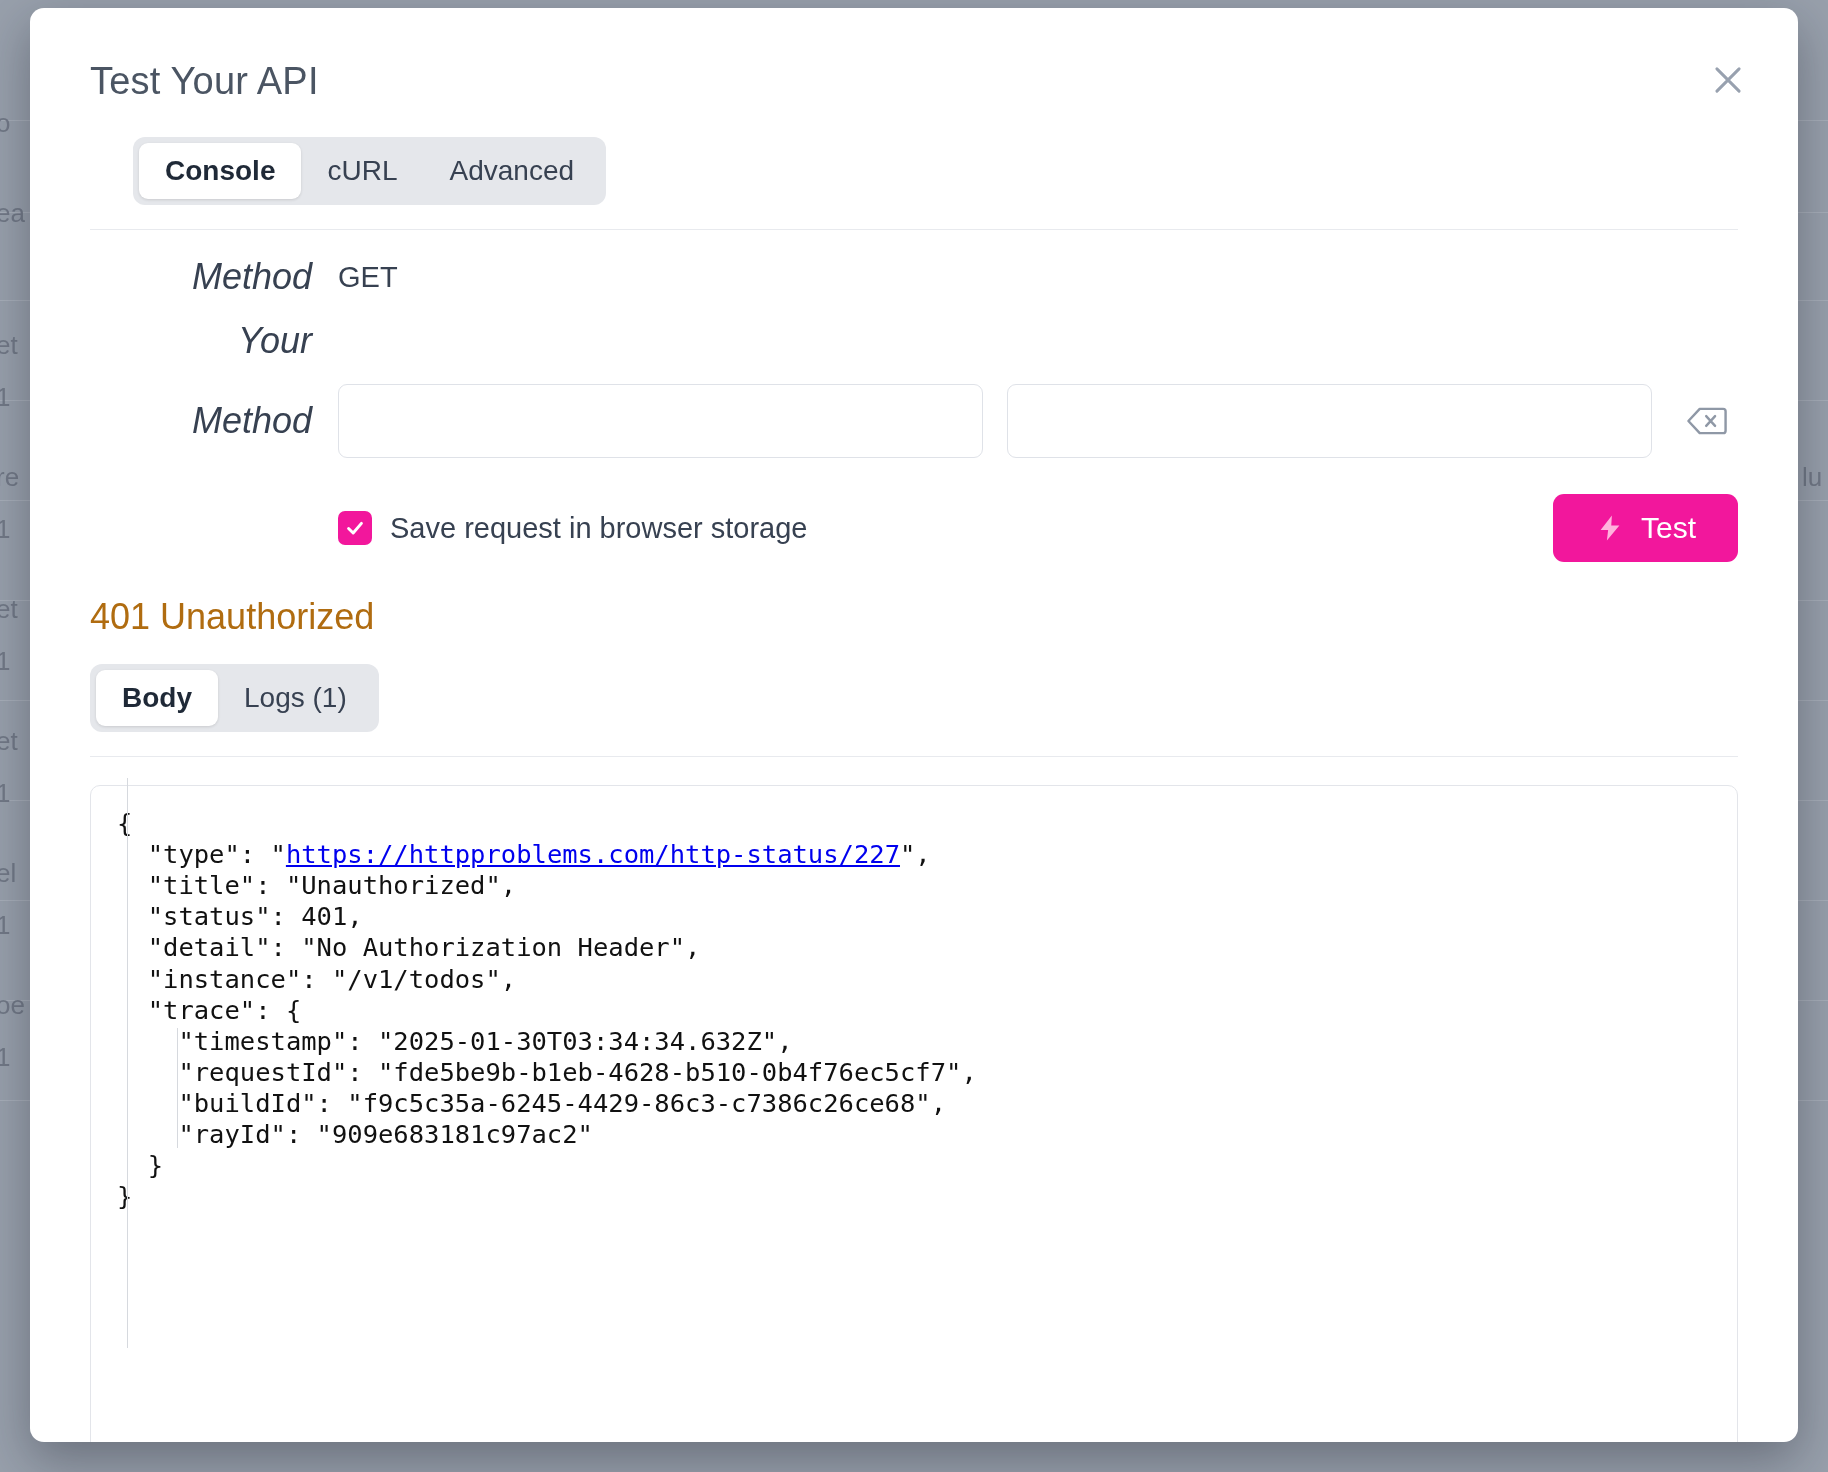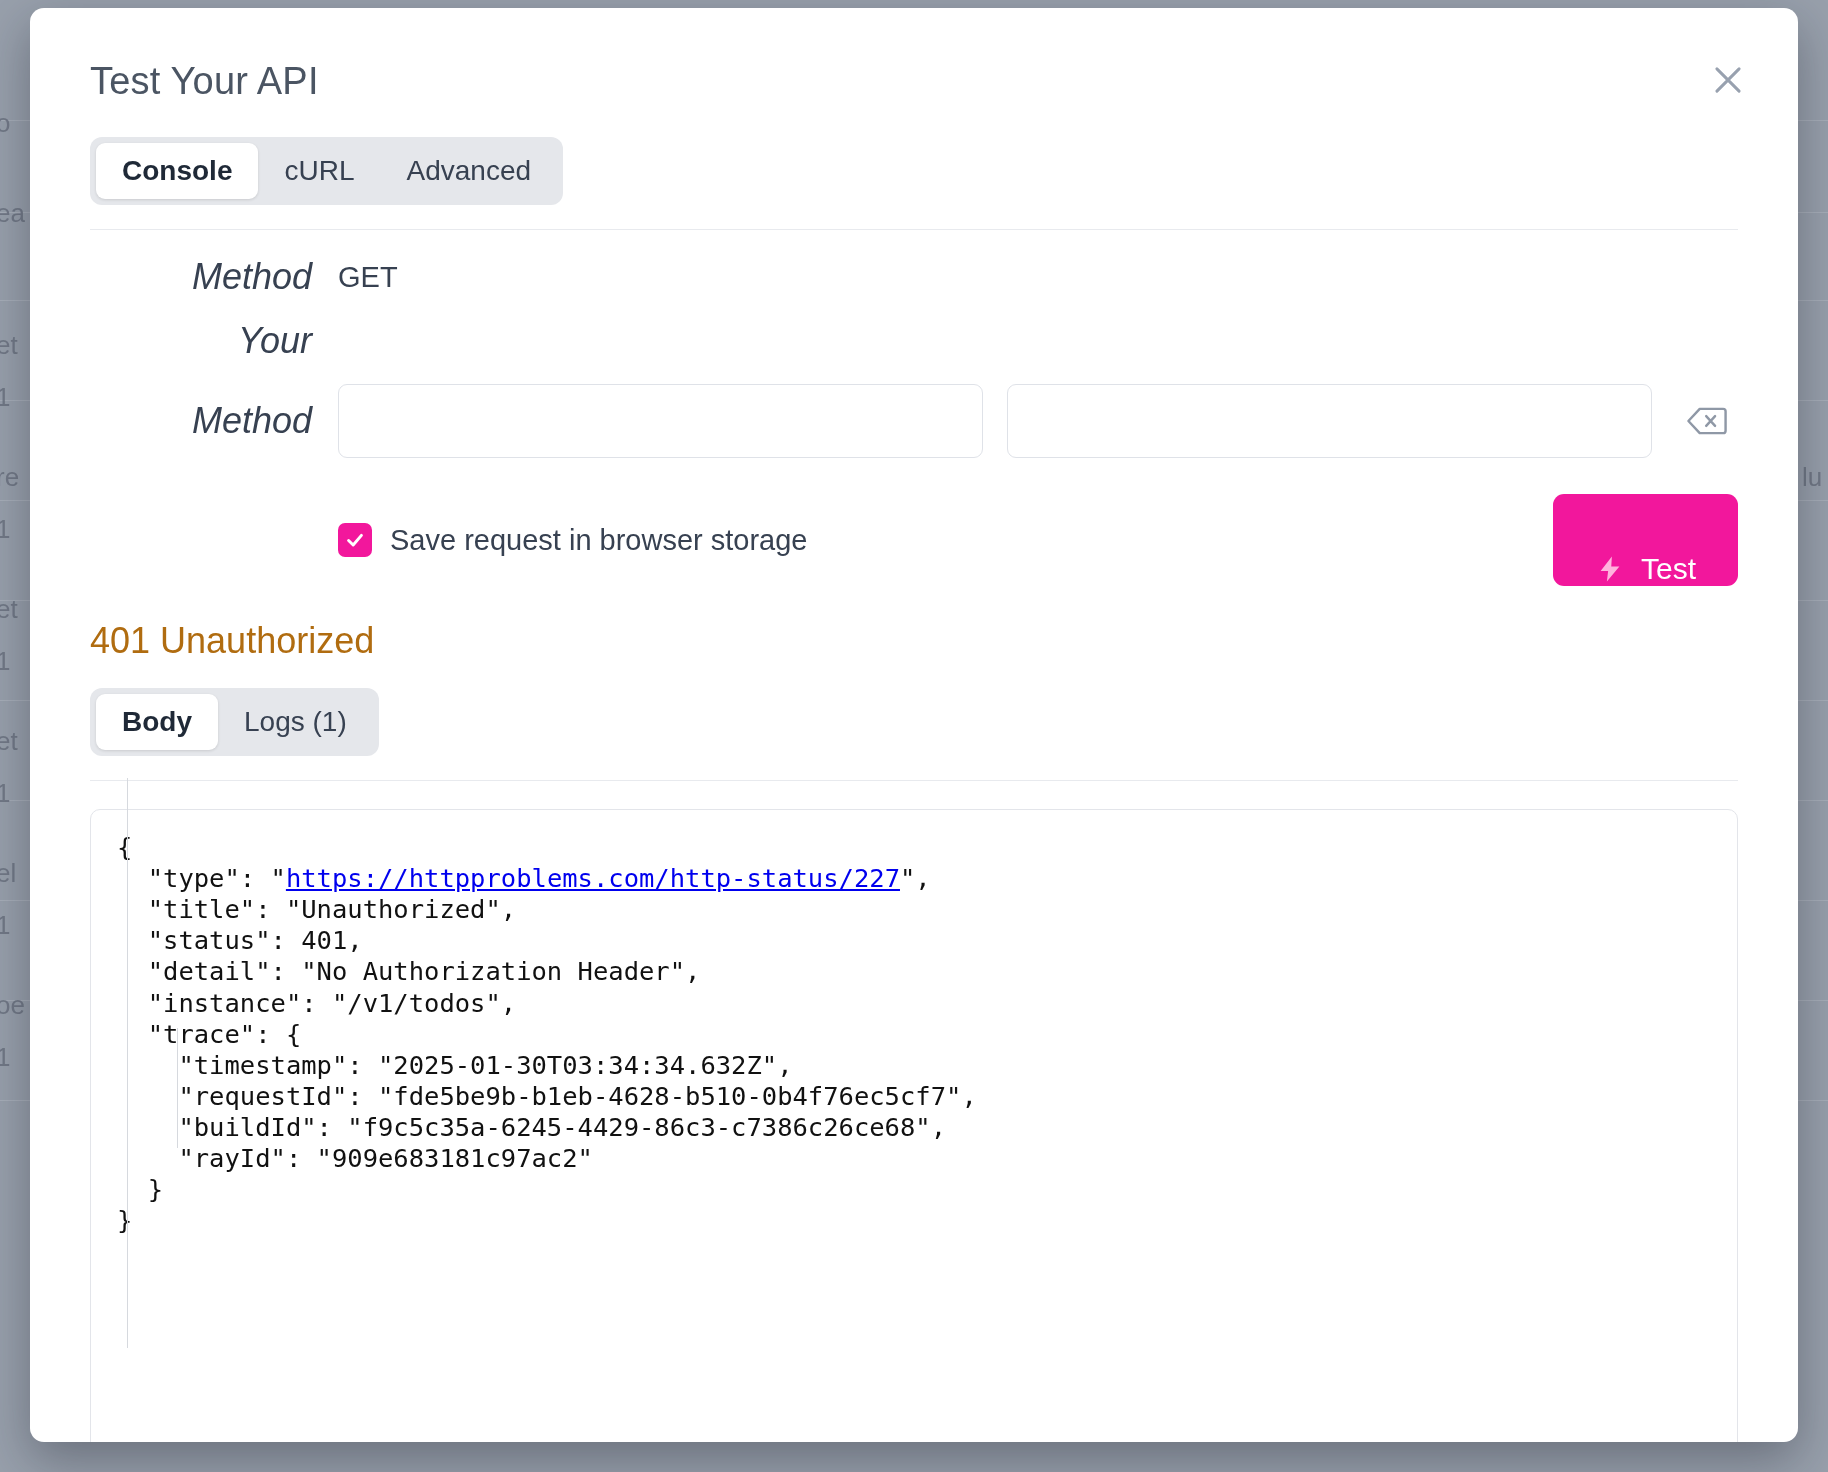--- a/index.html
+++ b/index.html
@@ -92,21 +92,21 @@
     border: 0;
     font-family: "Liberation Sans", sans-serif;
   }
   .pill-tab.active {
     background: #ffffff;
     box-shadow: 0 1px 3px rgba(0,0,0,.12);
     font-weight: 700;
     color: #1f2937;
   }
 
-  .tabs-row { padding: 34px 60px 0 60px; }
+  .tabs-row { padding: 34px 60px 0 60px; margin-left: 43px; }
   .divider {
     margin: 24px 60px 0 60px;
     border-bottom: 1px solid #e8eaee;
   }
 
   
   .form {
     padding: 26px 60px 0 60px;
   }
   .form-row {
@@ -172,26 +172,26 @@
     font-size: 29px;
     color: #374151;
     white-space: nowrap;
   }
   .test-btn {
     margin-left: auto;
     background: #f2179c;
     color: #ffffff;
     border: 0;
     border-radius: 11px;
-    height: 92px;
+    height: 68px;
     padding: 0 42px;
     font-size: 30px;
     font-family: "Liberation Sans", sans-serif;
     display: flex;
-    align-items: flex-end;
+    align-items: center;
     gap: 16px;
     cursor: pointer;
   }
 
   
   .status-line {
     padding: 34px 60px 0 60px;
     font-size: 36px;
     color: #b06c10;
     font-weight: 400;

